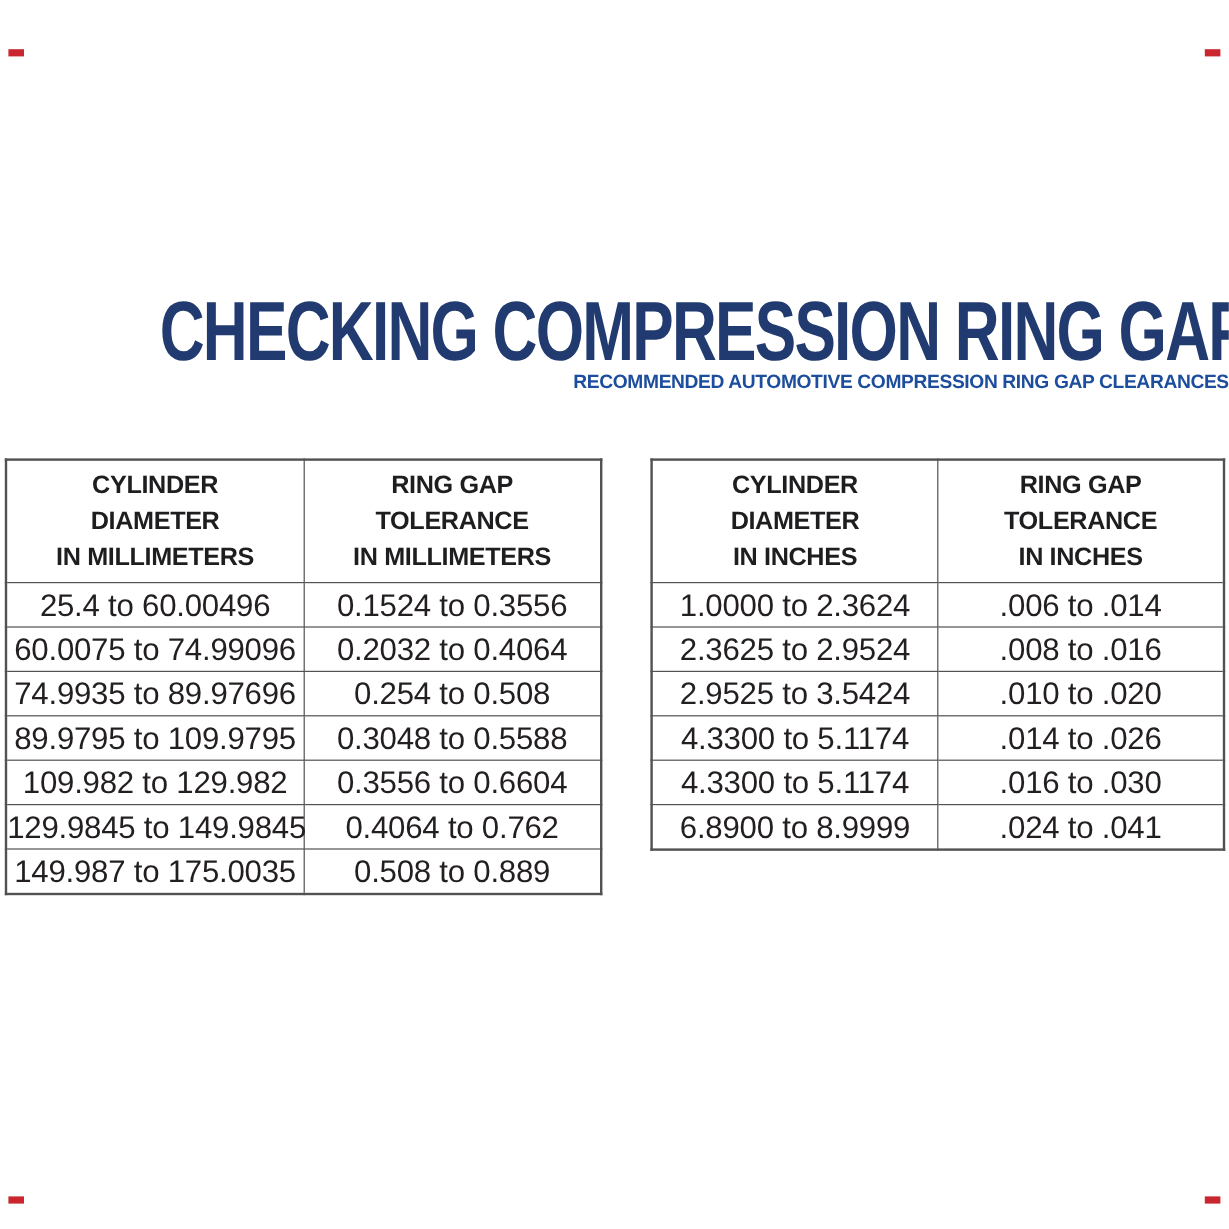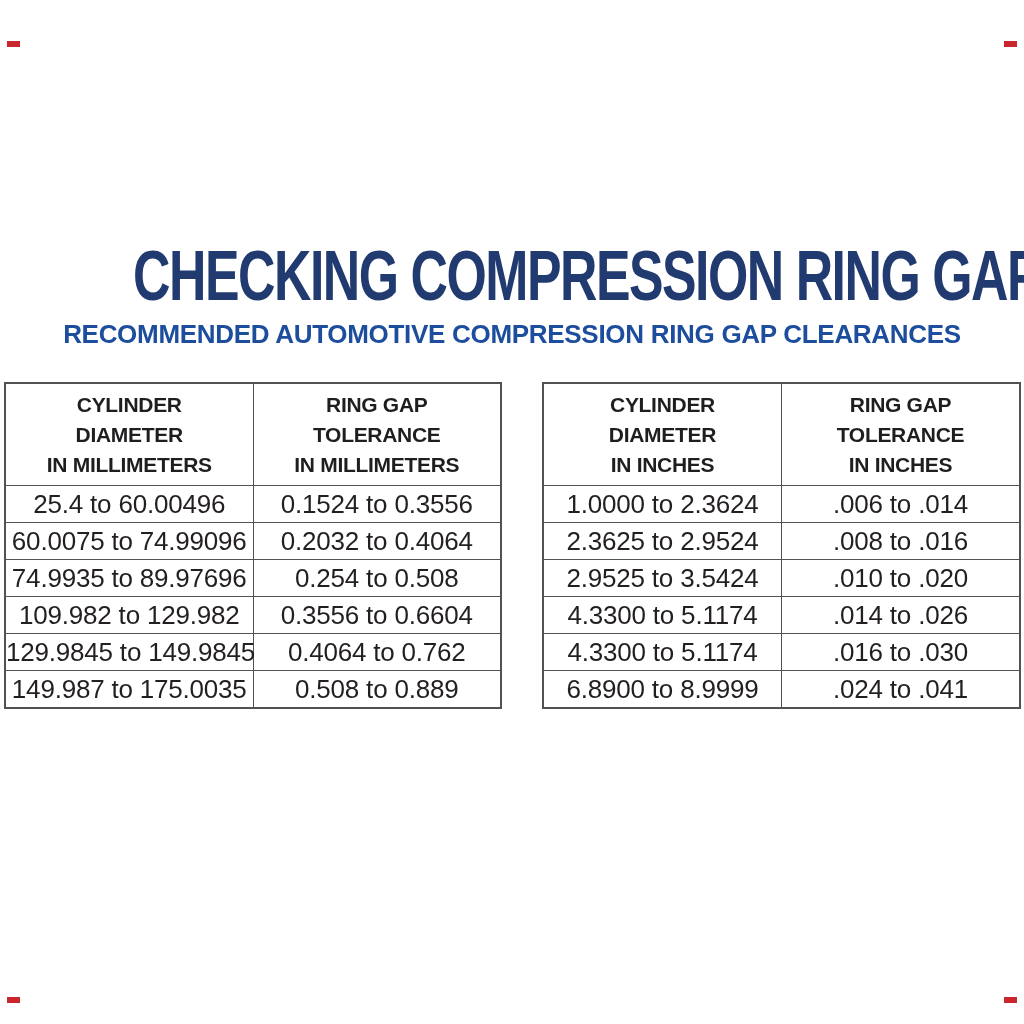--- a/index.html
+++ b/index.html
@@ -30,22 +30,22 @@
     color: #213b70;
     transform: scaleX(0.74);
     transform-origin: 512px 0;
   }
 
   .page-subtitle {
     position: absolute;
     top: 297px;
     left: 0;
     width: 1024px;
-    text-align: center;
-    font-size: 26px;
+    text-align: right;
+    font-size: 16px;
     font-weight: bold;
     letter-spacing: -0.3px;
     white-space: nowrap;
     color: #1d4d9d;
   }
 
   .tables-wrap {
     position: absolute;
     top: 382px;
     left: 4px;
@@ -136,20 +136,24 @@
       </tr>
       <tr>
         <td>60.0075 to 74.99096</td>
         <td>0.2032 to 0.4064</td>
       </tr>
       <tr>
         <td>74.9935 to 89.97696</td>
         <td>0.254 to 0.508</td>
       </tr>
       <tr>
+        <td>89.9795 to 109.9795</td>
+        <td>0.3048 to 0.5588</td>
+      </tr>
+      <tr>
         <td>109.982 to 129.982</td>
         <td>0.3556 to 0.6604</td>
       </tr>
       <tr>
         <td>129.9845 to 149.9845</td>
         <td>0.4064 to 0.762</td>
       </tr>
       <tr>
         <td>149.987 to 175.0035</td>
         <td>0.508 to 0.889</td>

